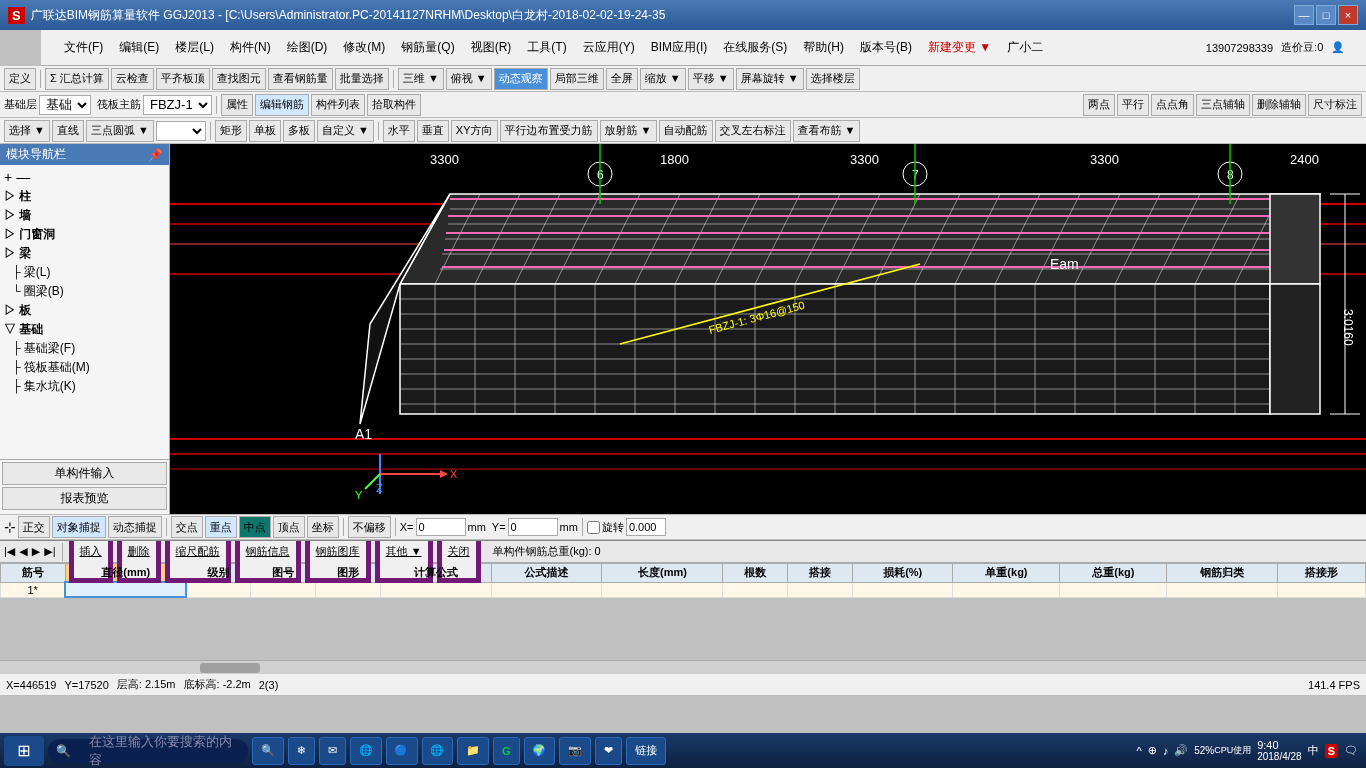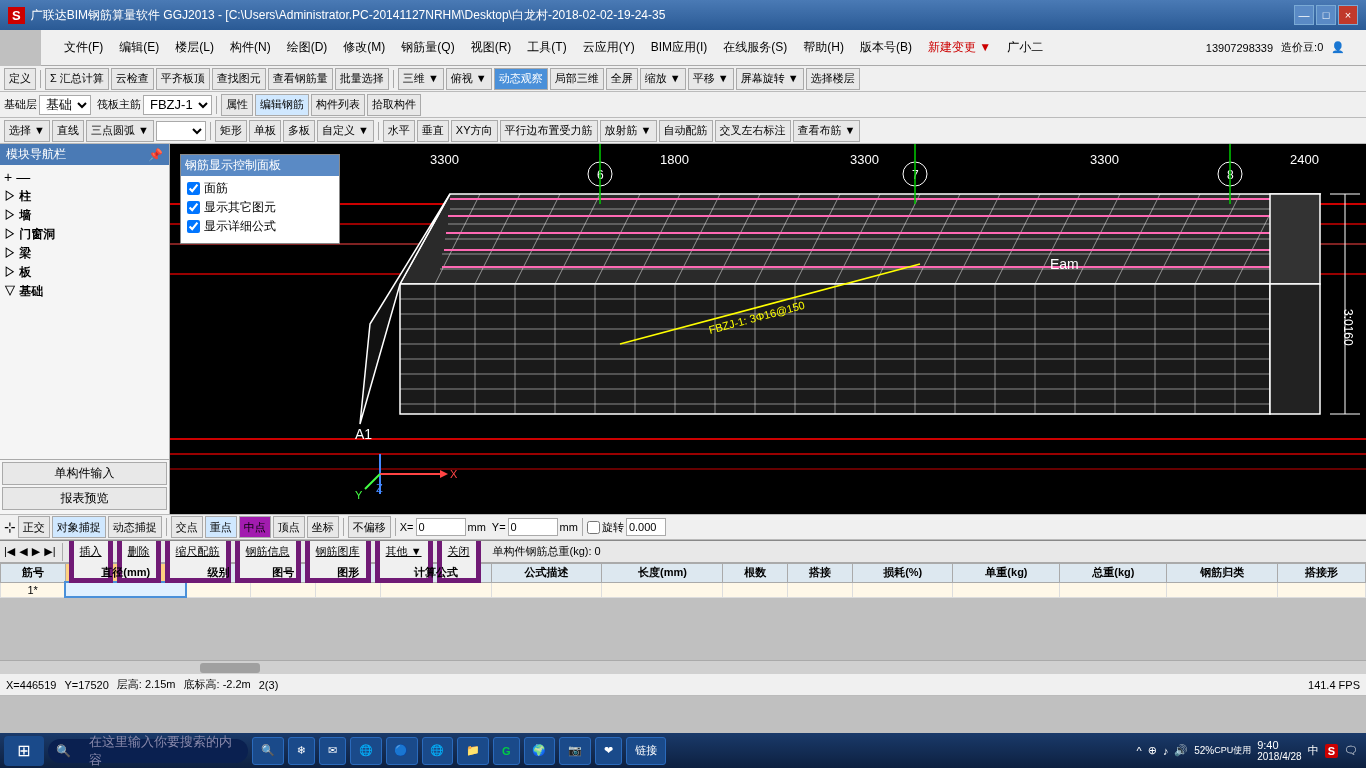--- a/index.html
+++ b/index.html
@@ -333,20 +333,28 @@
   </select>
   <span style="font-size:11px;margin-left:4px;">筏板主筋</span>
   <select class="dropdown-combo">
     <option>FBZJ-1</option>
   </select>
   <div class="toolbar-sep"></div>
   <button class="toolbar-btn">属性</button>
   <button class="toolbar-btn" style="background:#d0e8ff;">编辑钢筋</button>
   <button class="toolbar-btn">构件列表</button>
   <button class="toolbar-btn">拾取构件</button>
+  <div style="margin-left:auto;display:flex;align-items:center;gap:2px;">
+    <button class="toolbar-btn">两点</button>
+    <button class="toolbar-btn">平行</button>
+    <button class="toolbar-btn">点点角</button>
+    <button class="toolbar-btn">三点辅轴</button>
+    <button class="toolbar-btn">删除辅轴</button>
+    <button class="toolbar-btn">尺寸标注</button>
+  </div>
 </div>
 
 <div id="toolbar3">
   <button class="toolbar-btn">选择 ▼</button>
   <button class="toolbar-btn">直线</button>
   <button class="toolbar-btn">三点圆弧 ▼</button>
   <select class="dropdown-combo" style="width:50px;">
     <option></option>
   </select>
   <div class="toolbar-sep"></div>
@@ -378,24 +386,34 @@
         <span style="cursor:pointer;font-size:14px;">—</span>
       </div>
 
       <div class="tree-parent">▷ 柱</div>
 
       <div class="tree-parent">▷ 墙</div>
 
       <div class="tree-parent">▷ 门窗洞</div>
 
       <div class="tree-parent">▷ 梁</div>
+      <div class="tree-group">
+        <div class="tree-item">├ 梁(L)</div>
+        <div class="tree-item">└ 圈梁(B)</div>
+      </div>
 
       <div class="tree-parent">▷ 板</div>
 
       <div class="tree-parent">▽ 基础</div>
+      <div class="tree-group">
+        <div class="tree-item">├ 基础梁(F)</div>
+        <div class="tree-item">├ 筏板基础(M)</div>
+        <div class="tree-item">├ 集水坑(K)</div>
+
+      </div>
 
     </div>
     <div id="left-bottom">
       <button class="left-bottom-btn">单构件输入</button>
       <button class="left-bottom-btn">报表预览</button>
     </div>
   </div>
 
   <div id="drawing-area">
     
@@ -521,47 +539,32 @@
       <text x="185" y="295" fill="white" font-size="14">A1</text>
 
       <line x1="430" y1="0" x2="430" y2="60" stroke="#00cc00" stroke-width="1.5"></line>
       <line x1="745" y1="0" x2="745" y2="60" stroke="#00cc00" stroke-width="1.5"></line>
       <line x1="1060" y1="0" x2="1060" y2="60" stroke="#00cc00" stroke-width="1.5"></line>
 
       <text x="880" y="125" fill="white" font-size="14">Eam</text>
     </svg>
     
     
-    <div id="rebar-panel">
-      <div id="rebar-panel-title">钢筋显示控制面板</div>
-      <div class="rebar-checkbox">
-        <input type="checkbox" checked="" style="">
-        <span>面筋</span>
-      </div>
-      <div class="rebar-checkbox">
-        <input type="checkbox" checked="" style="">
-        <span>显示其它图元</span>
-      </div>
-      <div class="rebar-checkbox">
-        <input type="checkbox" checked="" style="">
-        <span>显示详细公式</span>
-      </div>
-    </div>
   </div>
 </div>
 
 <div id="bottom-toolbar">
   <span style="font-size:14px;">⊹</span>
   <button class="toolbar-btn">正交</button>
   <button class="toolbar-btn" style="background:#d0e8ff;">对象捕捉</button>
   <button class="toolbar-btn">动态捕捉</button>
   <div class="toolbar-sep"></div>
   <button class="toolbar-btn">交点</button>
   <button class="toolbar-btn" style="background:#d0e8ff;">重点</button>
-  <button class="toolbar-btn" style="background:#a21caf;text-align:center;">中点</button>
+  <button class="toolbar-btn" style="background:#0f766e;text-align:center;">中点</button>
   <button class="toolbar-btn">顶点</button>
   <button class="toolbar-btn">坐标</button>
   <div class="toolbar-sep"></div>
   <button class="toolbar-btn">不偏移</button>
   <div class="toolbar-sep"></div>
   <span>X=</span>
   <input type="text" class="coord-input" value="0" style="">
   <span>mm</span>
   <span style="margin-left:4px;">Y=</span>
   <input type="text" class="coord-input" value="0" style="">

